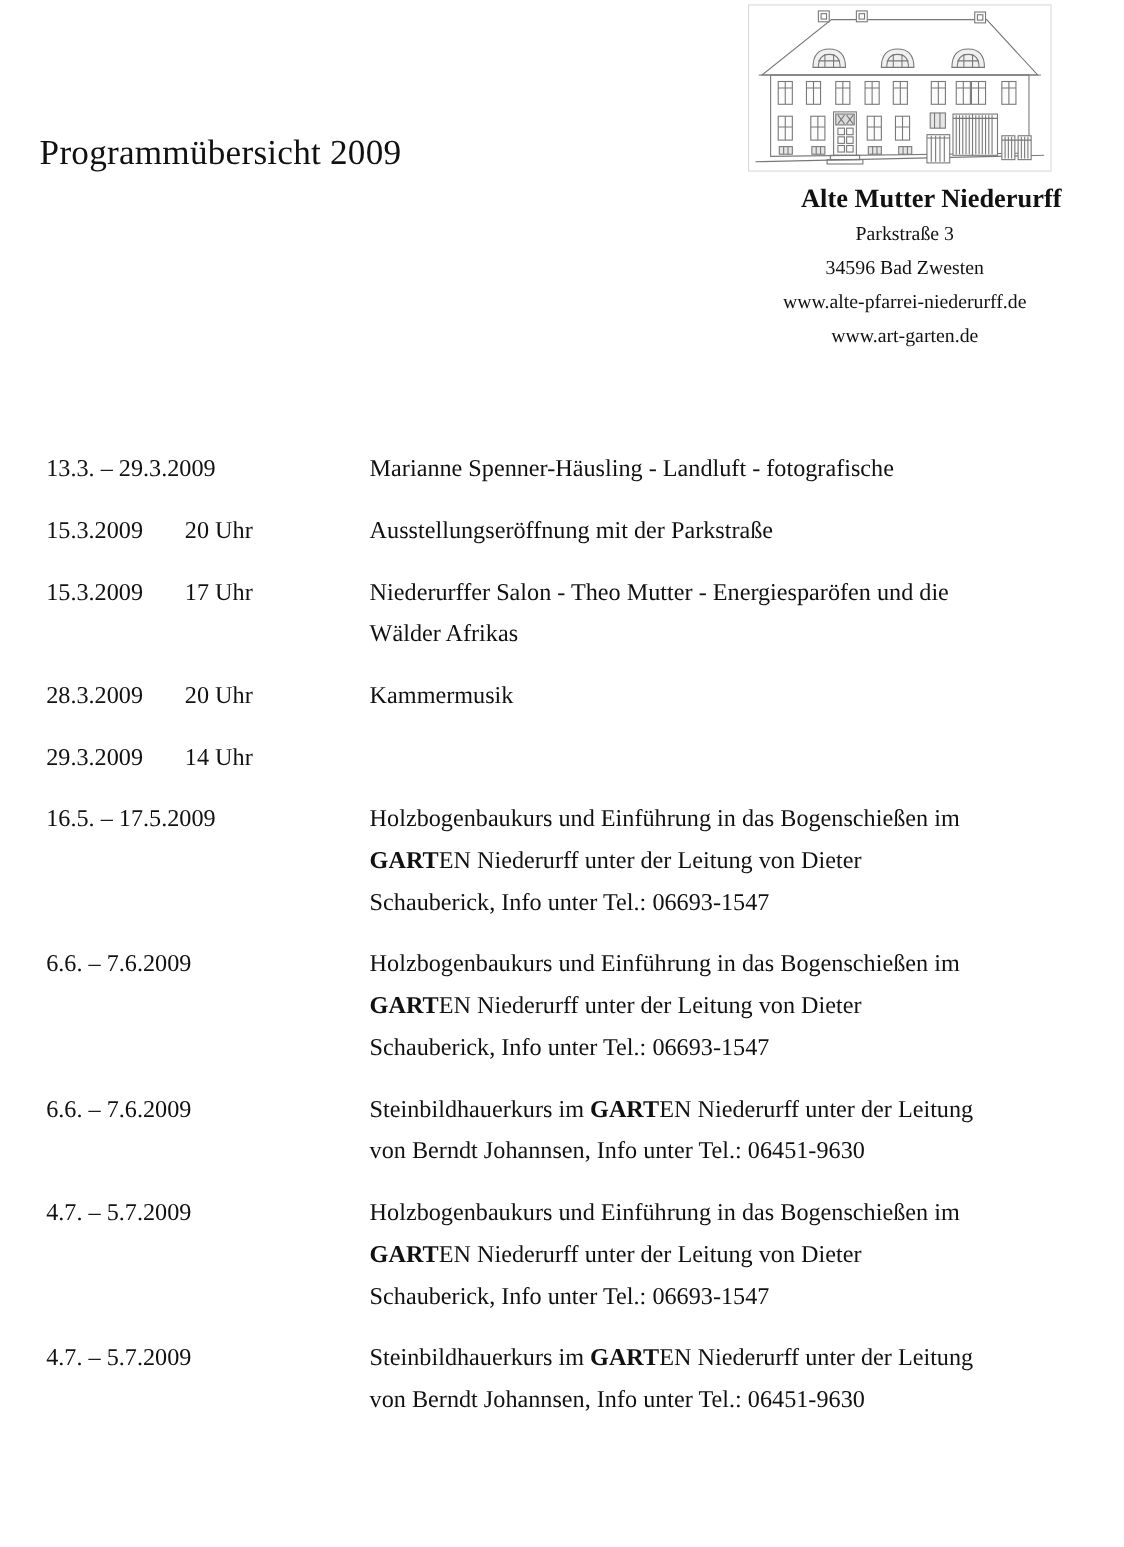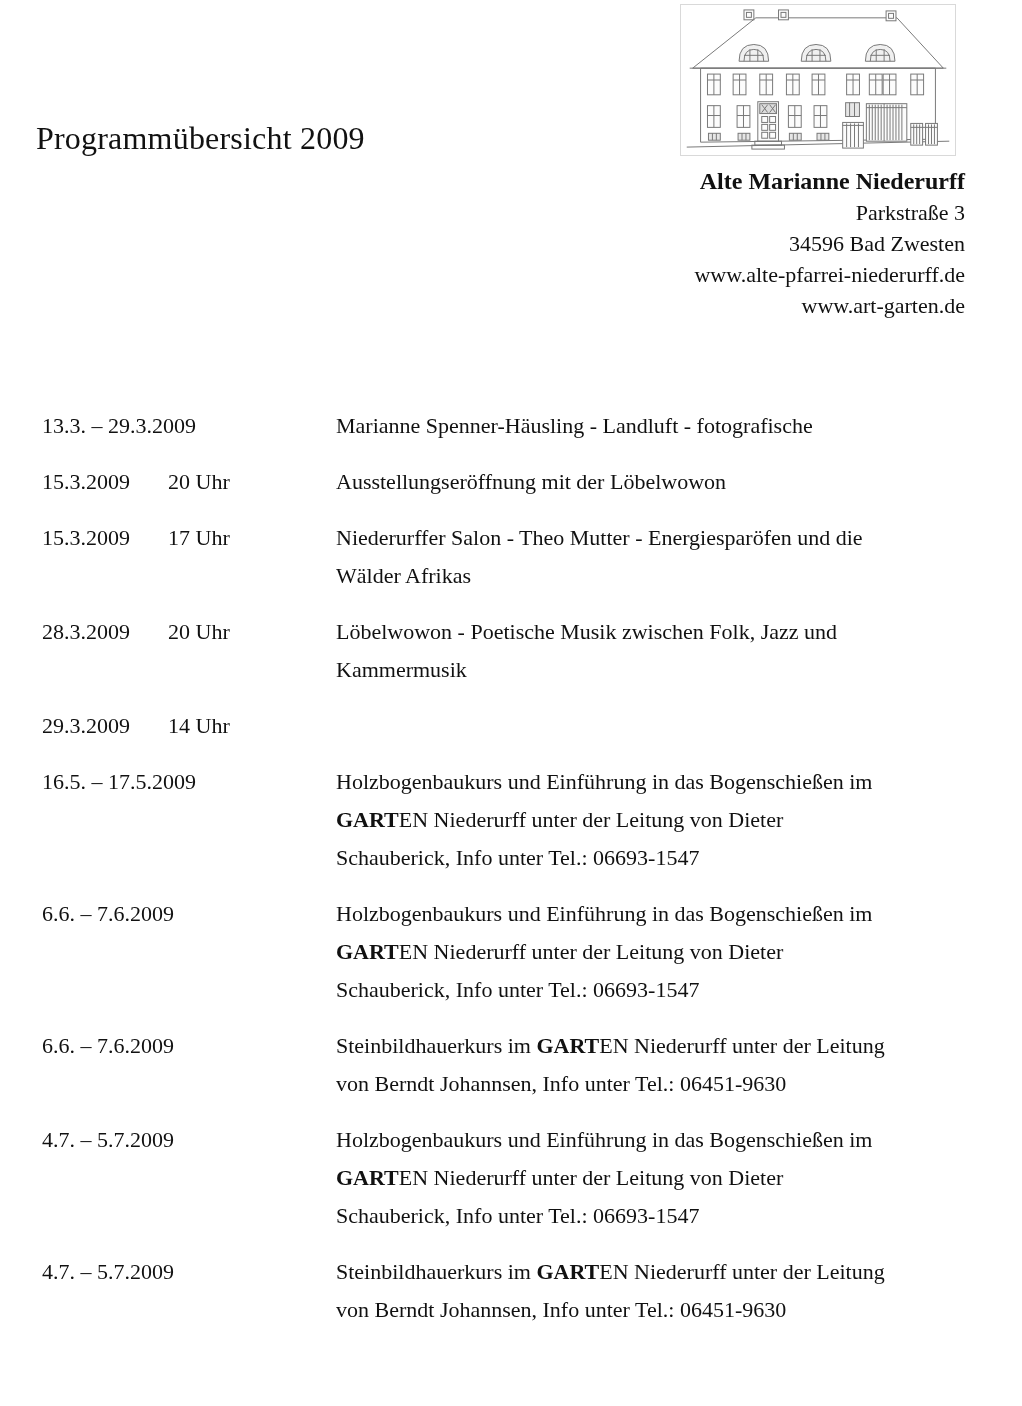--- a/index.html
+++ b/index.html
@@ -41,22 +41,23 @@
   svg .df { fill: #f0f0f0; }
   svg .bf { fill: #e6e6e6; }
   svg .or { fill: #dcdcdc; }
 
   .org-name {
     font-size: 24px;
     font-weight: bold;
     line-height: 31px;
   }
   .addr-line {
-    font-size: 22px;
+    font-size: 18px;
     line-height: 31px;
+    text-align: center;
   }
 
   .events {
     position: absolute;
     left: 42px; top: 407px; right: 30px;
   }
   .event-row {
     display: flex;
     margin-bottom: 18px;
     font-size: 22px;
@@ -191,53 +192,52 @@
           <line x1="252" y1="121" x2="252" y2="141"></line>
           <line x1="255" y1="121" x2="255" y2="141"></line>
         <line x1="231" y1="124" x2="258" y2="124"></line>
 
         <use href="#bw" x="26" y="130"></use>
           <use href="#bw" x="56" y="130"></use>
         <use href="#bw" x="108" y="130"></use>
           <use href="#bw" x="136" y="130"></use>
       </svg>
     </div>
-    <div class="org-name">Alte Marianne Niederurff</div>
+    <div class="org-name">Alte Mutter Niederurff</div>
     <div>
         <div class="addr-line">Parkstraße 3</div>
         <div class="addr-line">34596 Bad Zwesten</div>
         <div class="addr-line">www.alte-pfarrei-niederurff.de</div>
         <div class="addr-line">www.art-garten.de</div>
       </div>
   </div>
 
   <div class="events">
       <div class="event-row">
         <div class="date-cell"><span class="date-text">13.3. – 29.3.2009</span></div>
         <div class="desc-cell">
           <div class="desc-line"><span class="seg">Marianne Spenner-Häusling - Landluft - fotografische</span></div>
         </div>
       </div>
       <div class="event-row">
         <div class="date-cell"><span class="date-text">15.3.2009</span><span class="time-text">20 Uhr</span></div>
         <div class="desc-cell">
-          <div class="desc-line"><span class="seg">Ausstellungseröffnung mit der Löbelwowon</span></div>
+          <div class="desc-line"><span class="seg">Ausstellungseröffnung mit der Parkstraße</span></div>
         </div>
       </div>
       <div class="event-row">
         <div class="date-cell"><span class="date-text">15.3.2009</span><span class="time-text">17 Uhr</span></div>
         <div class="desc-cell">
           <div class="desc-line"><span class="seg">Niederurffer Salon - Theo Mutter - Energiesparöfen und die</span></div>
           <div class="desc-line"><span class="seg">Wälder Afrikas</span></div>
         </div>
       </div>
       <div class="event-row">
         <div class="date-cell"><span class="date-text">28.3.2009</span><span class="time-text">20 Uhr</span></div>
         <div class="desc-cell">
-          <div class="desc-line"><span class="seg">Löbelwowon - Poetische Musik zwischen Folk, Jazz und</span></div>
           <div class="desc-line"><span class="seg">Kammermusik</span></div>
         </div>
       </div>
       <div class="event-row">
         <div class="date-cell"><span class="date-text">29.3.2009</span><span class="time-text">14 Uhr</span></div>
       </div>
       <div class="event-row">
         <div class="date-cell"><span class="date-text">16.5. – 17.5.2009</span></div>
         <div class="desc-cell">
           <div class="desc-line"><span class="seg">Holzbogenbaukurs und Einführung in das Bogenschießen im</span></div>

